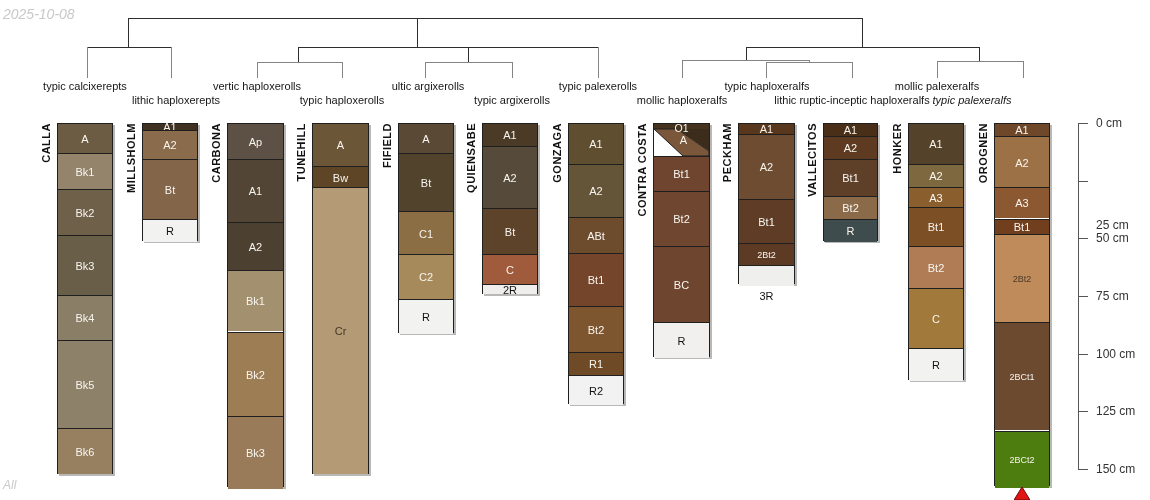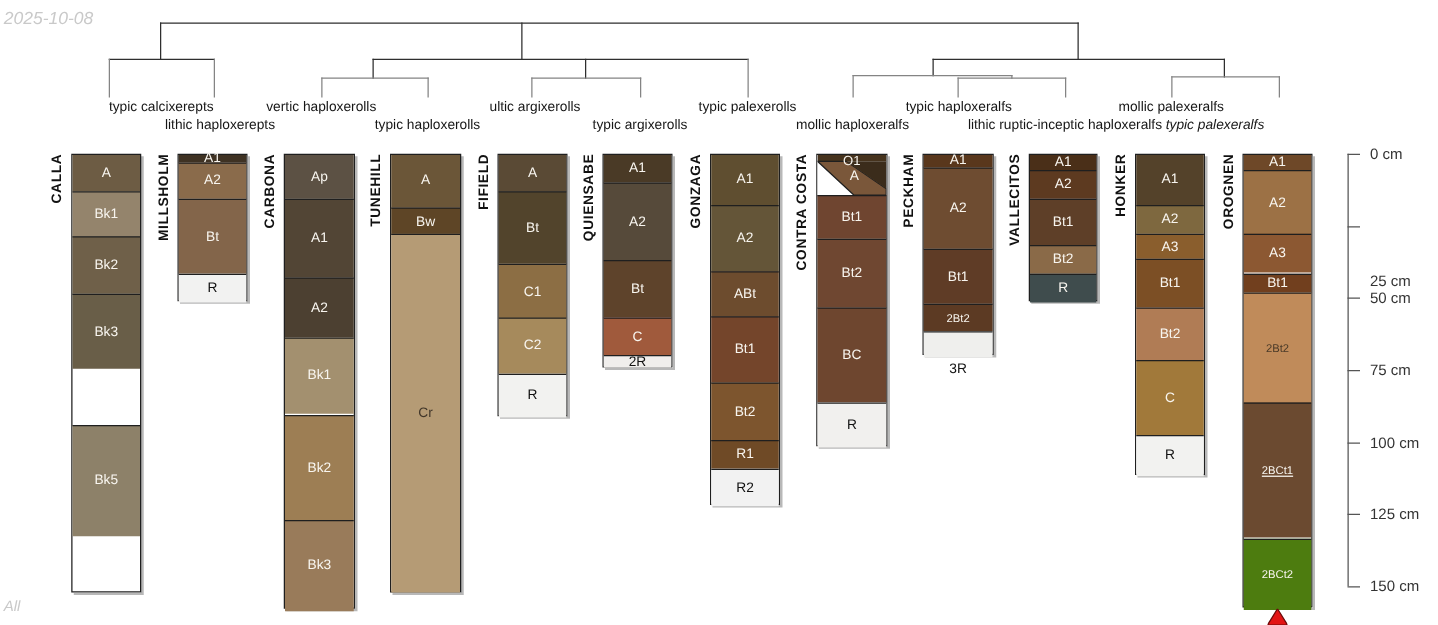--- a/index.html
+++ b/index.html
@@ -61,21 +61,21 @@
       <div class="seg gray" style="left: 682px; top: 60px; width: 1px; height: 18px;"></div>
       <div class="seg gray" style="left: 809px; top: 60px; width: 1px; height: 3px;"></div>
       <div class="seg gray" style="left: 766px; top: 62px; width: 87px; height: 1px;"></div>
       <div class="seg gray" style="left: 766px; top: 62px; width: 1px; height: 16px;"></div>
       <div class="seg gray" style="left: 852px; top: 62px; width: 1px; height: 16px;"></div>
       <div class="seg gray" style="left: 937px; top: 61px; width: 87px; height: 1px;"></div>
       <div class="seg gray" style="left: 937px; top: 61px; width: 1px; height: 17px;"></div>
       <div class="seg gray" style="left: 1023px; top: 61px; width: 1px; height: 17px;"></div>
     </div>
   <div id="taxa-layer">
-      <div class="taxon" style="left: 85px; top: 80px; margin-left: 44px;">typic calcixerepts</div>
+      <div class="taxon" style="left: 85px; top: 80px;">typic calcixerepts</div>
       <div class="taxon" style="left: 170px; top: 94px; padding-left: 12px;">lithic haploxerepts</div>
       <div class="taxon" style="left: 257px; top: 80px;">vertic haploxerolls</div>
       <div class="taxon" style="left: 342px; top: 94px;">typic haploxerolls</div>
       <div class="taxon" style="left: 428px; top: 80px;">ultic argixerolls</div>
       <div class="taxon" style="left: 512px; top: 94px;">typic argixerolls</div>
       <div class="taxon" style="left: 598px; top: 80px;">typic palexerolls</div>
       <div class="taxon" style="left: 682px; top: 94px;">mollic haploxeralfs</div>
       <div class="taxon" style="left: 767px; top: 80px;">typic haploxeralfs</div>
       <div class="taxon" style="left: 852px; top: 94px;">lithic ruptic-inceptic haploxeralfs</div>
       <div class="taxon" style="left: 937px; top: 80px;">mollic palexeralfs</div>
@@ -88,22 +88,28 @@
         </div>
         <div class="hz" style="top: 29px; height: 36px; background: rgb(148, 132, 108);">
           <div class="lbl" style="color: rgb(248, 245, 239);">Bk1</div>
         </div>
         <div class="hz" style="top: 65px; height: 46px; background: rgb(111, 96, 73);">
           <div class="lbl" style="color: rgb(248, 245, 239);">Bk2</div>
         </div>
         <div class="hz" style="top: 111px; height: 60px; background: rgb(105, 94, 72);">
           <div class="lbl" style="color: rgb(248, 245, 239);">Bk3</div>
         </div>
+        <div class="hz" style="top: 171px; height: 45px; background: rgb(138, 126, 102);">
+          <div class="lbl" style="color: rgb(248, 245, 239);">Bk4</div>
+        </div>
         <div class="hz" style="top: 216px; height: 89px; background: rgb(141, 129, 105);">
           <div class="lbl" style="color: rgb(248, 245, 239);">Bk5</div>
+        </div>
+        <div class="hz" style="top: 304px; height: 46px; background: rgb(151, 128, 95);">
+          <div class="lbl" style="color: rgb(248, 245, 239);">Bk6</div>
         </div>
       </div>
       <div class="pname" style="left: 40px; top: 123px;">CALLA</div>
       <div class="col" style="left: 142px; top: 123px; width: 56px; height: 118px;">
         <div class="hz first" style="top: 0px; height: 6px; background: rgb(63, 50, 35);">
           <div class="lbl" style="color: rgb(248, 245, 239);">A1</div>
         </div>
         <div class="hz" style="top: 6px; height: 29px; background: rgb(138, 107, 75);">
           <div class="lbl" style="color: rgb(248, 245, 239);">A2</div>
         </div>
@@ -302,21 +308,21 @@
         <div class="hz" style="top: 63px; height: 31px; background: rgb(140, 88, 50);">
           <div class="lbl" style="color: rgb(248, 245, 239);">A3</div>
         </div>
         <div class="hz" style="top: 95px; height: 15px; background: rgb(113, 63, 30);">
           <div class="lbl" style="color: rgb(248, 245, 239);">Bt1</div>
         </div>
         <div class="hz" style="top: 110px; height: 89px; background: rgb(192, 139, 90);">
           <div class="lbl small" style="color: rgb(74, 58, 40);">2Bt2</div>
         </div>
         <div class="hz" style="top: 198px; height: 108px; background: rgb(107, 74, 48);">
-          <div class="lbl small" style="color: rgb(248, 245, 239); text-decoration: underline;">2BCt1</div>
+          <div class="lbl small" style="color: rgb(248, 245, 239);">2BCt1</div>
         </div>
         <div class="hz" style="top: 307px; height: 57px; background: #4d7c0f;">
           <div class="lbl small" style="color: rgb(248, 245, 239);">2BCt2</div>
         </div>
       </div>
       <div class="pname" style="left: 977px; top: 123px;">OROGNEN</div>
     </div>
   <div id="axis-layer">
       <div class="axis-line" style="left: 1078px; top: 123px; width: 1px; height: 346px;"></div>
       <div class="axis-line" style="left: 1078px; top: 123px; width: 10px; height: 1px;"></div>

